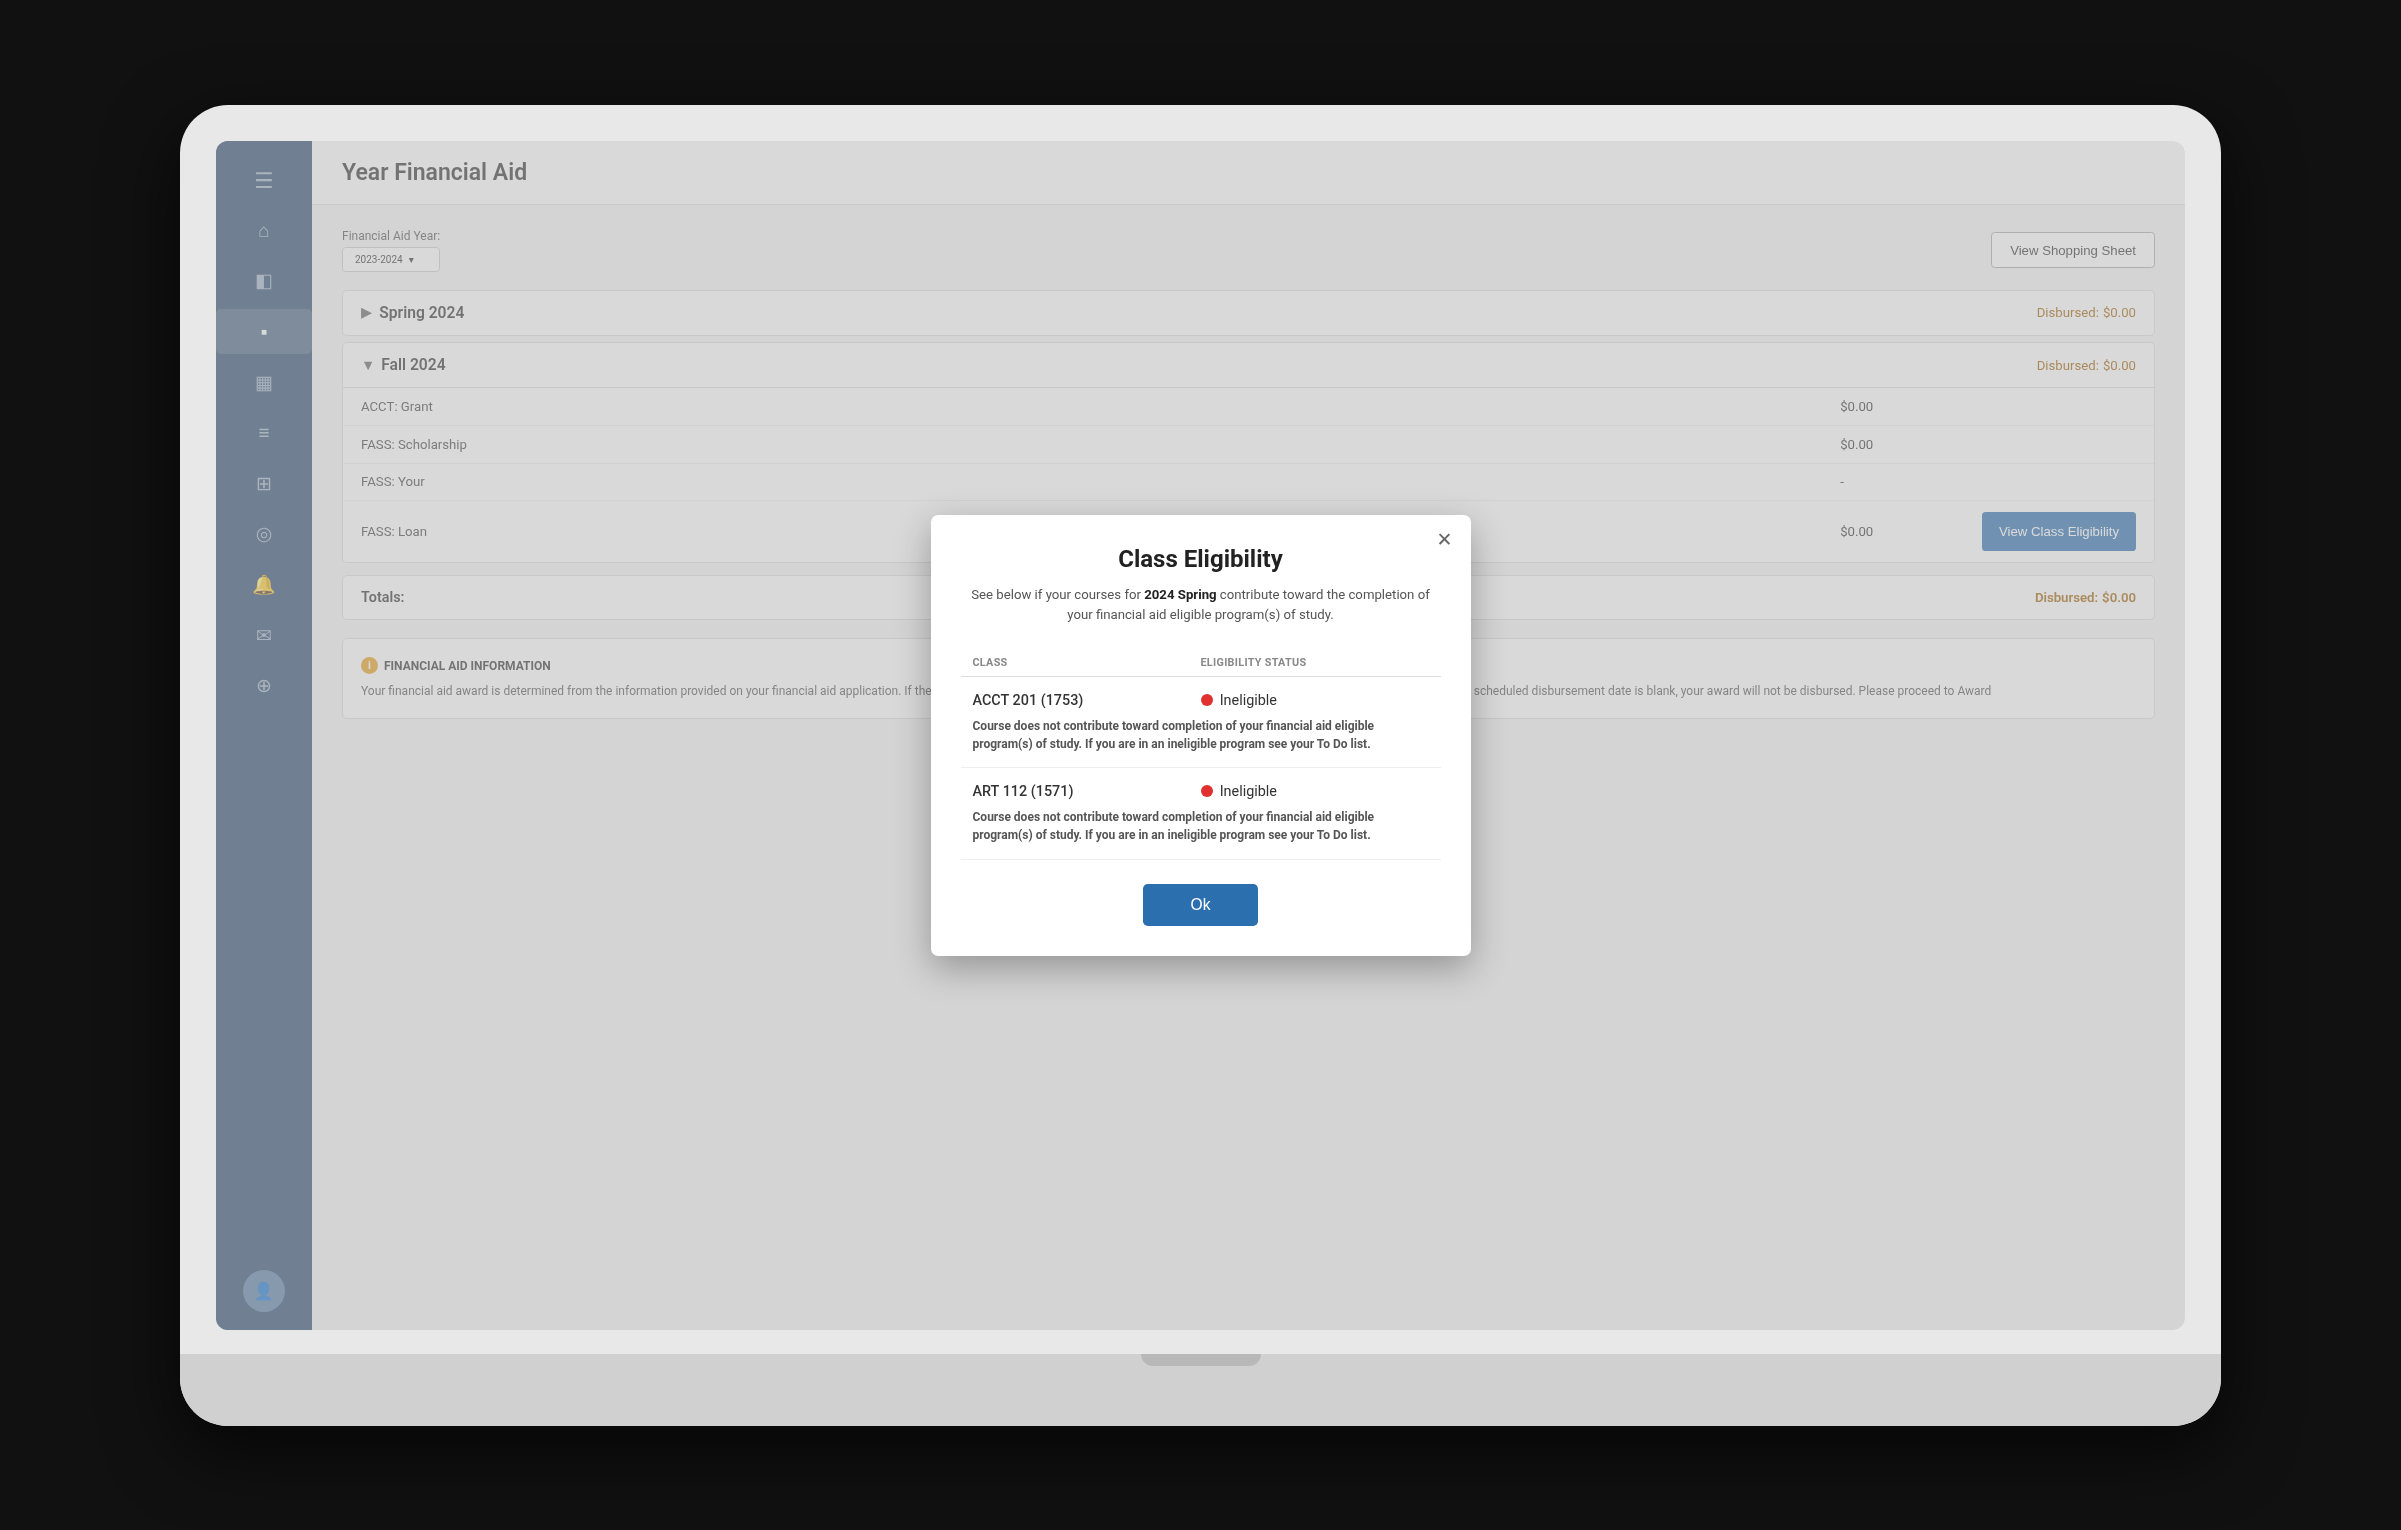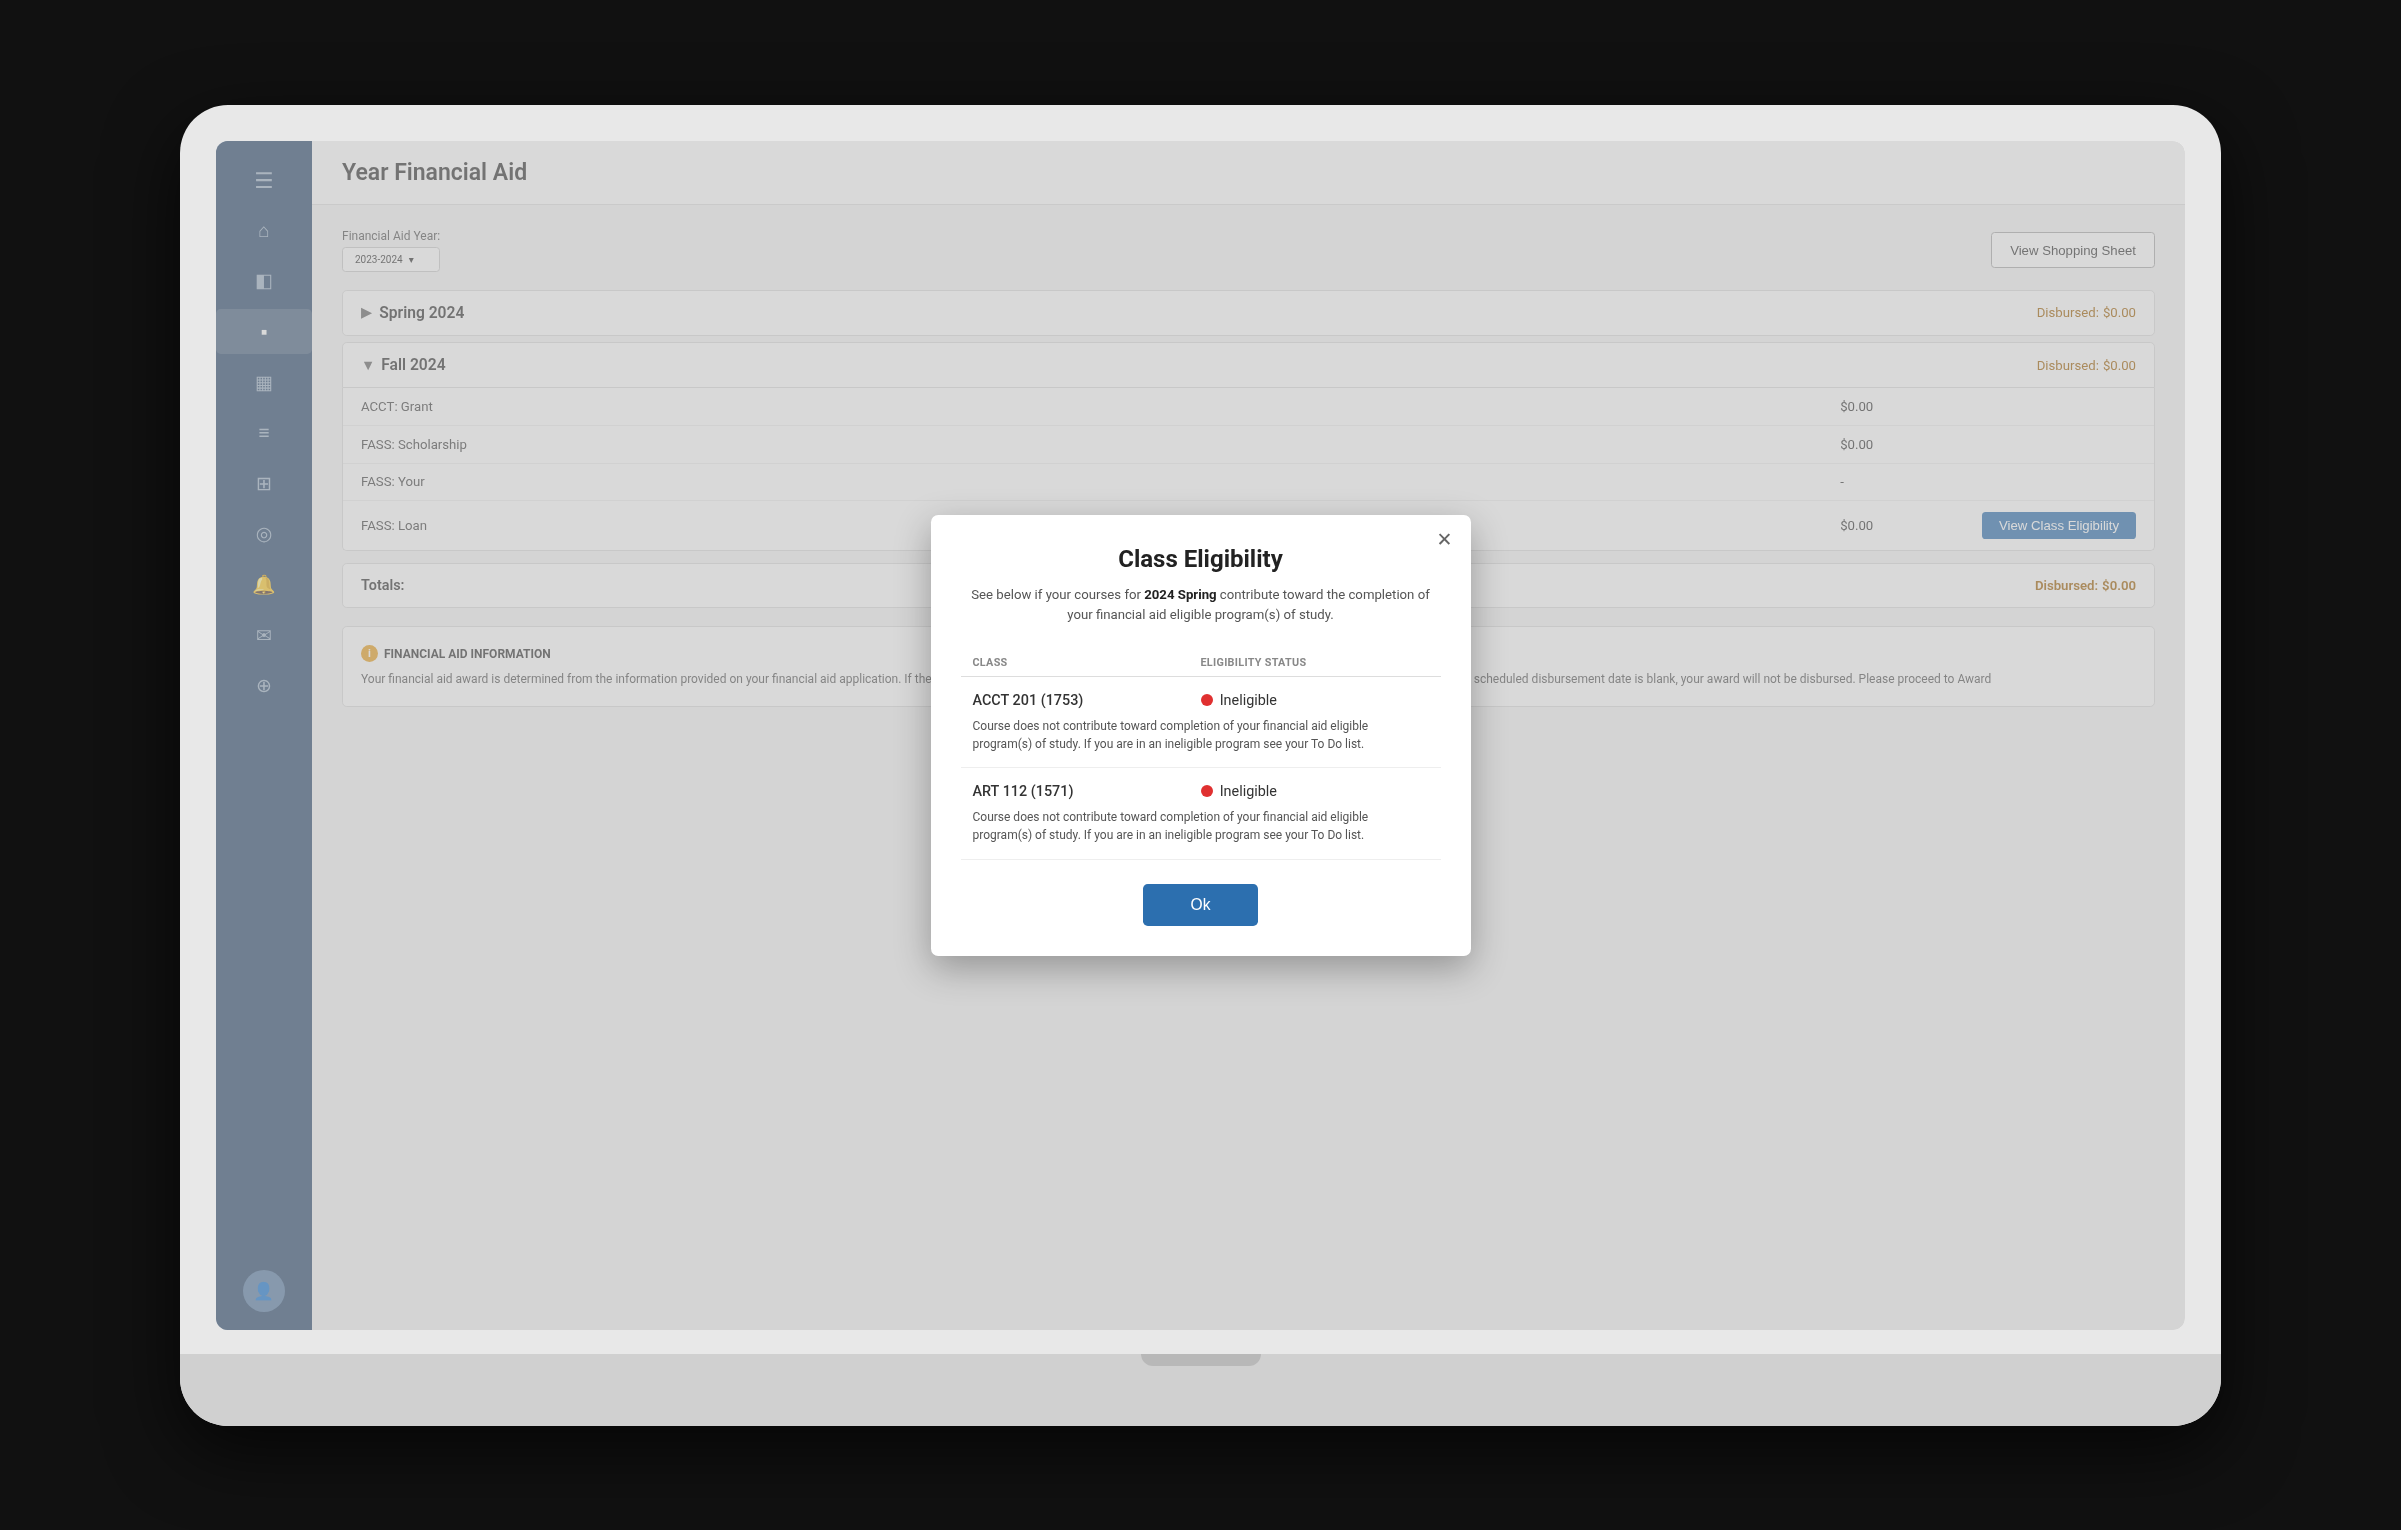--- a/index.html
+++ b/index.html
@@ -270,21 +270,21 @@
       font-size: 12px;
       color: #555;
       line-height: 1.5;
     }
 
     .view-class-btn {
       background: #2c6faf;
       color: #fff;
       border: none;
       border-radius: 3.6px;
-      padding: 6px 17px;
+      padding: 12px 17px;
       font-size: 13.2px;
       cursor: pointer;
     }
 
     
     .modal-overlay {
       position: absolute;
       top: 0; left: 0; right: 0; bottom: 0;
       background: rgba(180,180,180,0.5);
       display: flex;
@@ -380,20 +380,21 @@
       height: 12px;
       border-radius: 50%;
       background: #e03030;
       flex-shrink: 0;
     }
 
     .modal-course-desc {
       font-size: 12px;
       color: #555;
       line-height: 1.5;
+      font-weight: bold;
     }
 
     .modal-ok-btn {
       display: block;
       margin: 24px auto 0;
       background: #2c6faf;
       color: #fff;
       border: none;
       border-radius: 4.8px;
       padding: 12px 48px;

